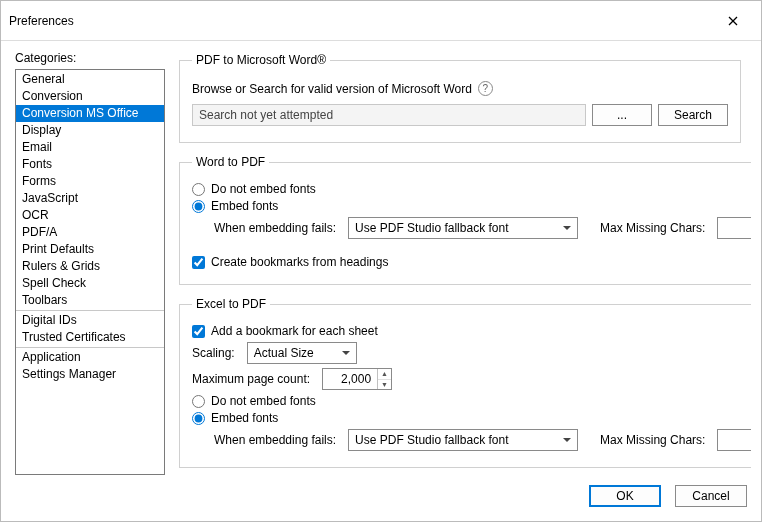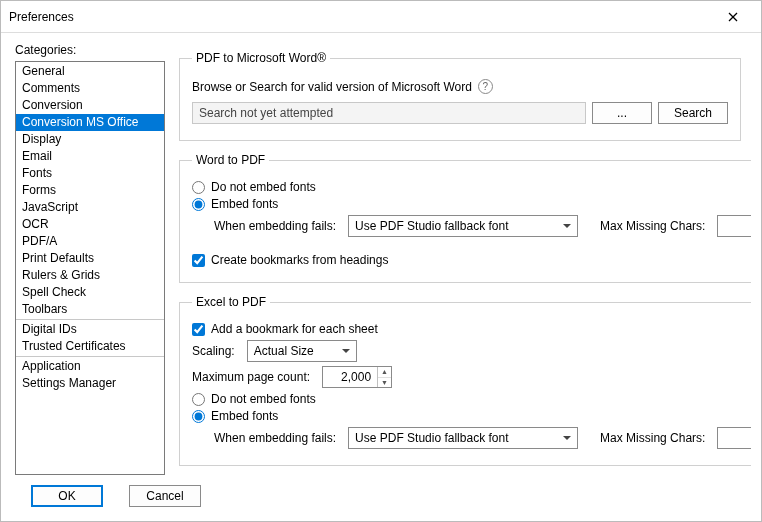--- a/index.html
+++ b/index.html
@@ -12,21 +12,21 @@
   }
   .window {
     width: 762px;
     height: 522px;
     border: 1px solid #bbb;
     display: flex;
     flex-direction: column;
     position: relative;
   }
   .titlebar {
-    height: 32px;
+    height: 40px;
     display: flex;
     align-items: center;
     padding: 0 8px;
     border-bottom: 1px solid #ddd;
   }
   .titlebar .title { flex: 1; font-size: 12px; }
   .titlebar .close {
     width: 40px; height: 28px;
     display: flex; align-items: center; justify-content: center;
     cursor: pointer;
@@ -64,21 +64,21 @@
     border-top: 1px solid #c8c8c8;
     margin: 1px 0;
   }
   .content {
     flex: 1;
     padding: 0 10px 0 14px;
     overflow: auto;
   }
   fieldset {
     border: 1px solid #d0d0d0;
-    margin: 8px 0 12px 0;
+    margin: 2px 0 12px 0;
     padding: 10px 12px 12px 12px;
   }
   legend {
     padding: 0 4px;
     font-size: 12px;
   }
   .row { display: flex; align-items: center; margin: 4px 0; }
   .help-circle {
     display: inline-flex; align-items:center; justify-content:center;
     width: 15px; height: 15px;
@@ -140,23 +140,22 @@
   .spinner .arrows {
     width: 14px; border-left: 1px solid #c0c0c0;
     display:flex; flex-direction:column;
   }
   .spinner .arrows div {
     flex:1; display:flex; align-items:center; justify-content:center;
     font-size: 7px; color:#555; cursor:pointer;
   }
   .spinner .arrows div:first-child { border-bottom:1px solid #e0e0e0; }
   .button-bar {
-    display:flex; gap:20px;
+    display:flex; justify-content:flex-end; gap:8px;
     padding: 10px 14px 14px 0;
-    margin-left: 24px;
   }
   .button-bar .btn { width: 72px; }
   .btn.primary {
     border: 1px solid #0078d7;
     outline: 1px solid #0078d7;
     outline-offset: -2px;
   }
   .label { white-space: nowrap; }
   .gap { display:inline-block; width:12px; }
 </style>
@@ -173,21 +172,20 @@
         <line x1="9" y1="1" x2="1" y2="9" stroke="#000" stroke-width="1.2"></line>
       </svg>
     </div>
   </div>
 
   <div class="body">
     <div class="categories-col">
       <div class="cat-label">Categories:</div>
       <div class="cat-list" id="cat-list">
           <div class="cat-item">General</div>
-          <div class="cat-item">Comments</div>
           <div class="cat-item">Conversion</div>
           <div class="cat-item selected">Conversion MS Office</div>
           <div class="cat-item">Display</div>
           <div class="cat-item">Email</div>
           <div class="cat-item">Fonts</div>
           <div class="cat-item">Forms</div>
           <div class="cat-item">JavaScript</div>
           <div class="cat-item">OCR</div>
           <div class="cat-item">PDF/A</div>
           <div class="cat-item">Print Defaults</div>

